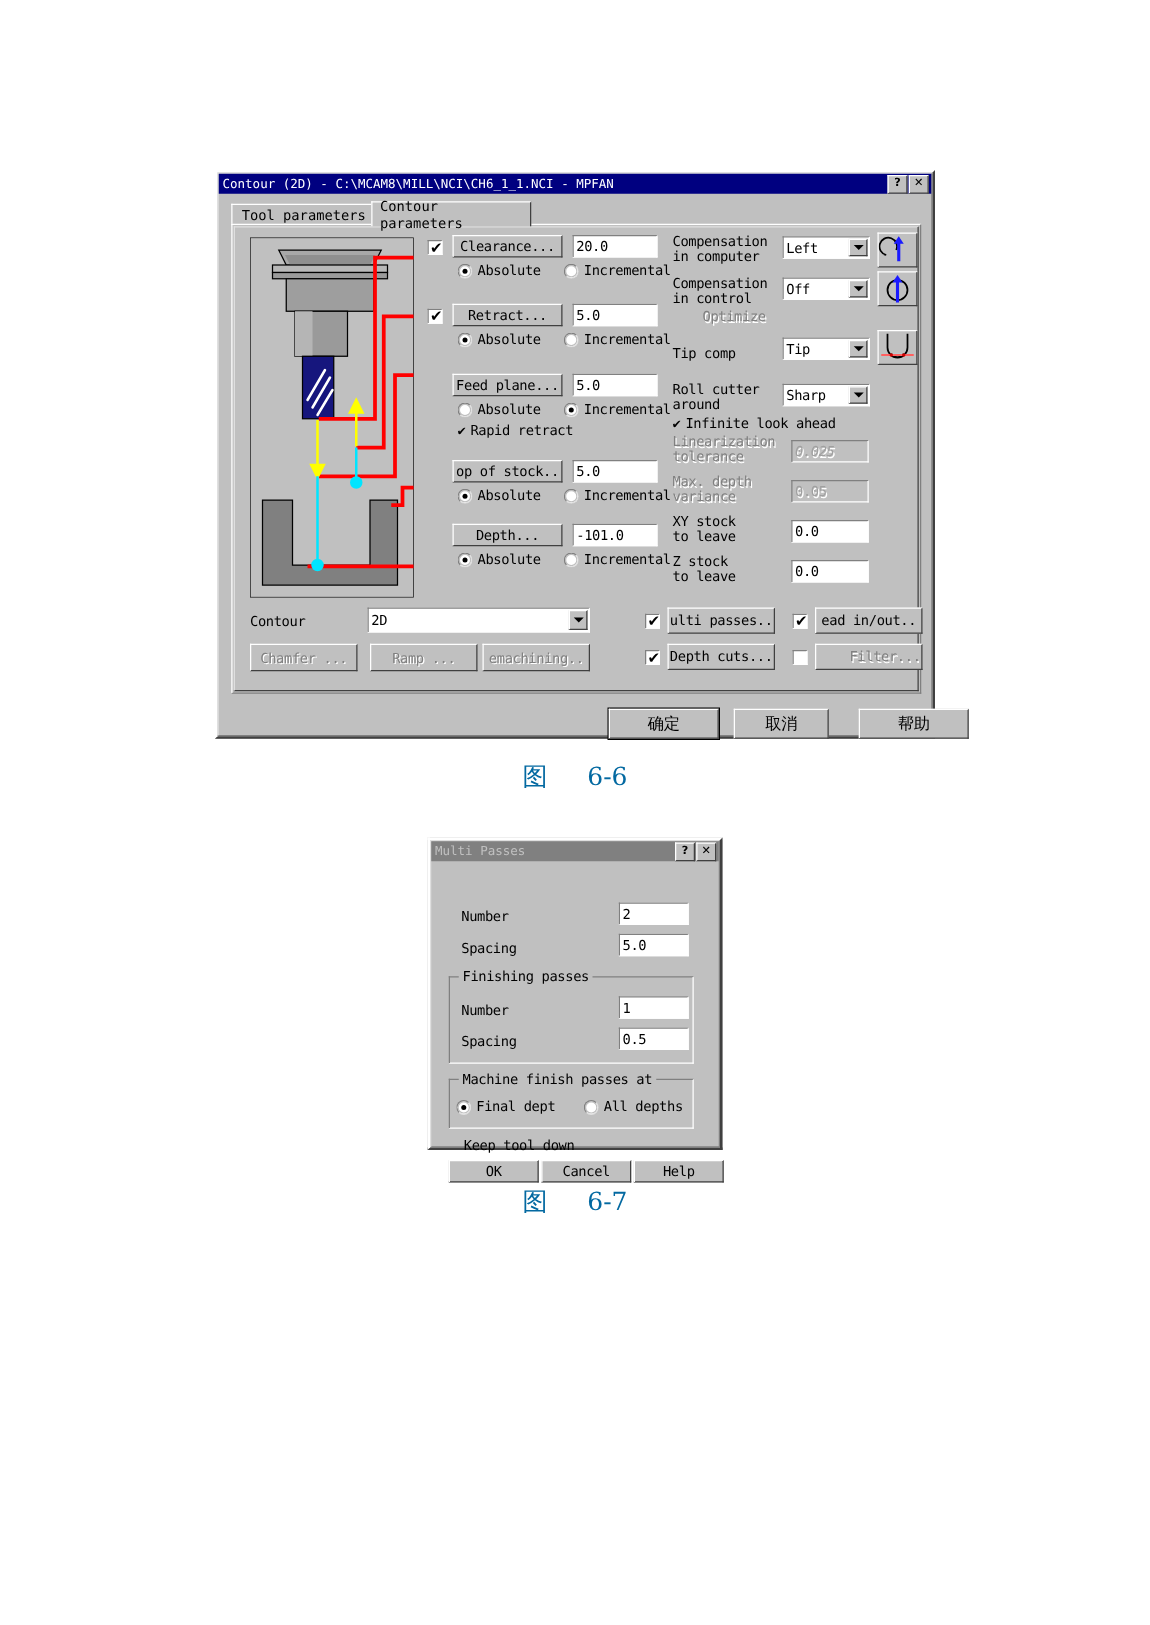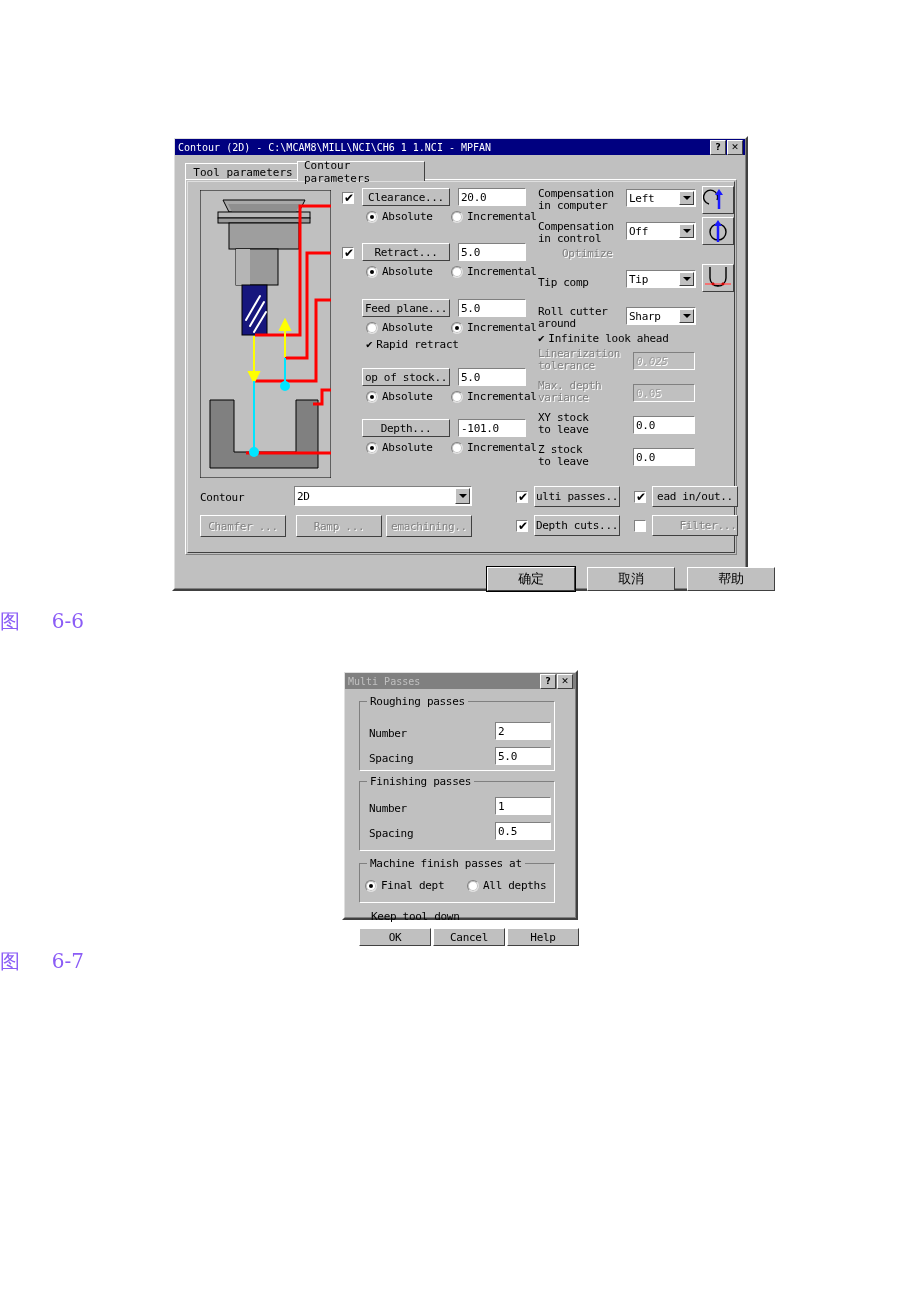--- a/index.html
+++ b/index.html
@@ -148,22 +148,22 @@
   .rad{position:relative;width:12px;height:12px;border-radius:50%;
     background:#ffffff;box-sizing:border-box;flex:0 0 12px;
     border-top:1px solid #808080;border-left:1px solid #808080;
     border-right:1px solid #dfdfdf;border-bottom:1px solid #dfdfdf;
     box-shadow:inset 0 0 0 1px #c0c0c0;}
   .rad.on:after{content:"";position:absolute;left:3px;top:3px;
     width:4px;height:4px;border-radius:50%;background:#000;}
 
   
   .caption{
-    position:absolute;width:100%;
-    font-family:"DejaVu Serif", serif;font-size:20px;color:#8b5cf6;
+    position:absolute;text-align:center;width:100%;
+    font-family:"DejaVu Serif", serif;font-size:20px;color:#0369a1;
   }
   .caption .cjk{font-family:"DejaVu Sans", sans-serif;}
 
   
   #dlg2{left:342px;top:670px;width:236px;height:250px;}
   #dlg2 .body{position:relative;height:calc(100% - 16px);}
   .groupbox{
     position:absolute;box-sizing:border-box;
     border-top:1px solid #808080;border-left:1px solid #808080;
     border-right:1px solid #ffffff;border-bottom:1px solid #ffffff;
@@ -435,21 +435,21 @@
 
         <div class="cb" style="left:330px;top:340px;">
           <span class="tick">✔</span>
           </div>
         <div class="btn" style="left:348px;top:335px;width:86px;height:21px;">Depth cuts...</div>
         <div class="cb" style="left:448px;top:340px;"></div>
         <div class="btn disabled" style="left:466px;top:335px;width:86px;height:21px;padding-left:26px;">Filter...</div>
       </div>
 
       <div class="btn default" style="left:312px;top:412px;width:88px;height:24px;font-family:'DejaVu Sans',sans-serif;font-size:13px;">确定</div>
-      <div class="btn" style="left:412px;top:412px;width:88px;height:24px;font-family:'DejaVu Sans',sans-serif;font-size:13px;">取消</div>
+      <div class="btn" style="left:412px;top:412px;width:76px;height:24px;font-family:'DejaVu Sans',sans-serif;font-size:13px;">取消</div>
       <div class="btn" style="left:512px;top:412px;width:88px;height:24px;font-family:'DejaVu Sans',sans-serif;font-size:13px;">帮助</div>
     </div>
   </div>
 </div>
 
 <div class="caption" style="top:608px;">
   <span class="cjk">图</span>
   &nbsp;&nbsp;&nbsp;
   <span>6-6</span>
 </div>
@@ -457,23 +457,20 @@
 <div class="win win-outer" id="dlg2">
   <div class="win-outer2">
     <div class="titlebar inactive">
       <span class="title-text">Multi Passes</span>
       <div class="tbtn">?</div>
       <div class="tbtn">✕</div>
     </div>
 
     <div class="body">
 
-      <div class="groupbox" style="left:14px;top:12px;width:196px;height:70px;">
-        <span class="gtitle">Roughing passes</span>
-      </div>
       <div class="lbl" style="left:24px;top:38px;">Number</div>
       <div class="field" style="left:150px;top:33px;width:56px;height:18px;">2</div>
       <div class="lbl" style="left:24px;top:63px;">Spacing</div>
       <div class="field" style="left:150px;top:58px;width:56px;height:18px;">5.0</div>
 
       <div class="groupbox" style="left:14px;top:92px;width:196px;height:70px;">
         <span class="gtitle">Finishing passes</span>
       </div>
       <div class="lbl" style="left:24px;top:113px;">Number</div>
       <div class="field" style="left:150px;top:108px;width:56px;height:18px;">1</div>

